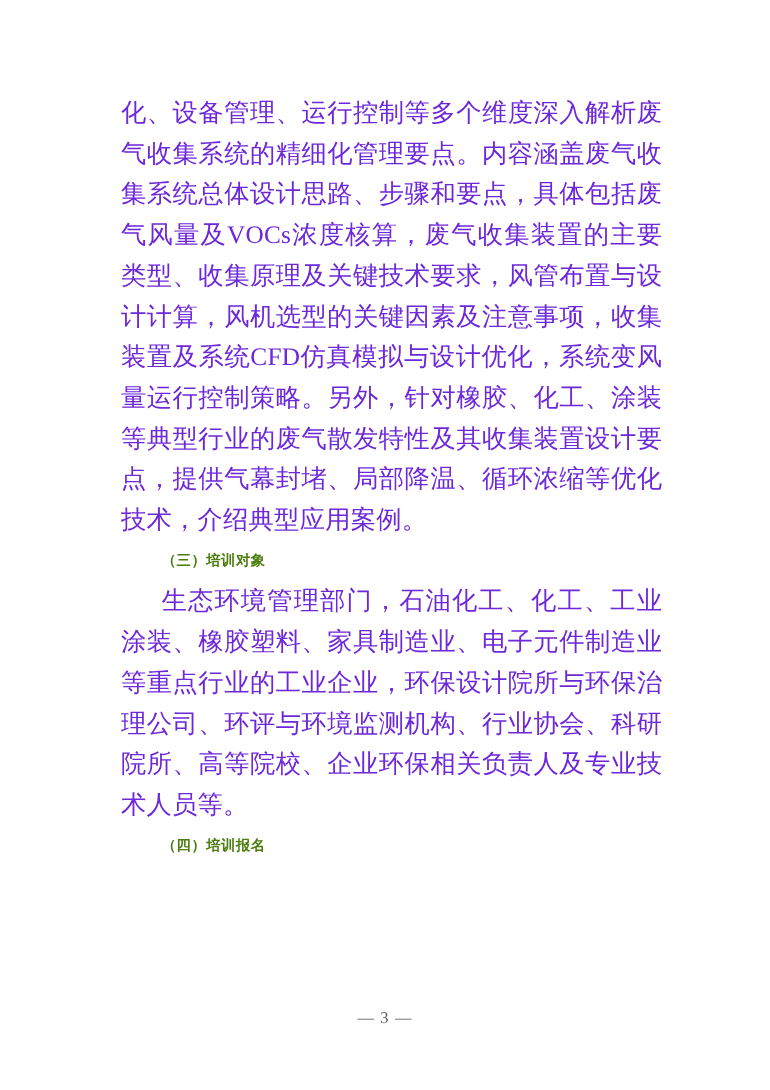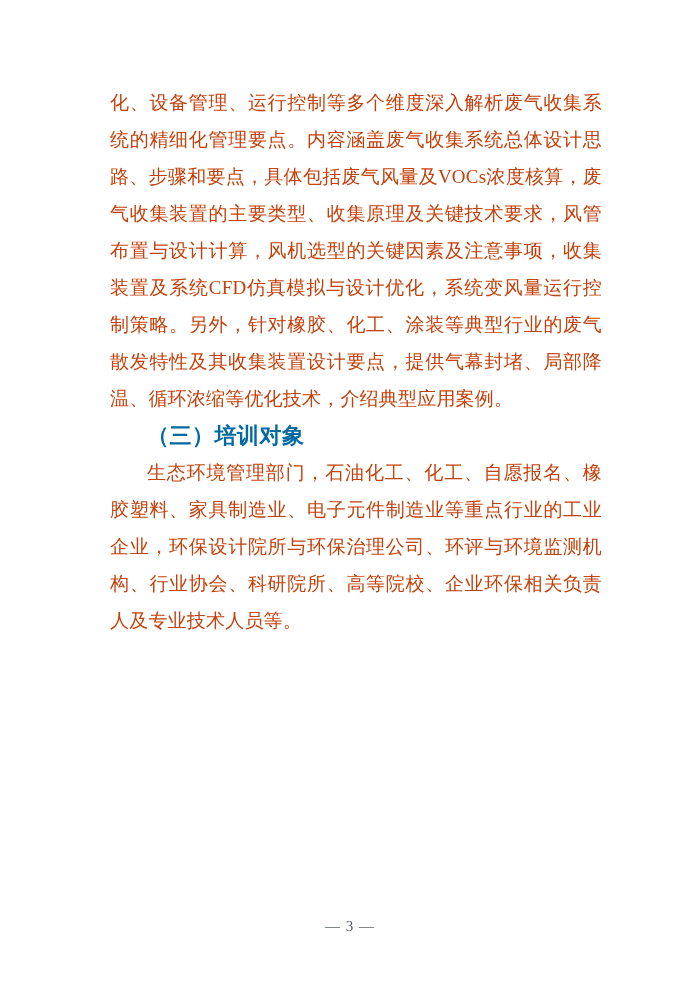--- a/index.html
+++ b/index.html
@@ -16,40 +16,40 @@
     font-family: "Liberation Serif", "DejaVu Serif", serif;
   }
   .content {
     position: absolute;
     top: 84px;
     left: 110px;
     width: 492px;
   }
   .para {
     margin: 0;
-    font-size: 19px;
+    font-size: 23px;
     line-height: 37px;
-    color: #c2410c;
+    color: #6d28d9;
     text-align: justify;
     text-align-last: left;
     letter-spacing: 0.2px;
     word-break: break-all;
   }
   .para.indent {
     text-indent: 37px;
   }
   .para.noindent {
     text-indent: 0;
   }
   .heading {
     margin: 0;
-    font-size: 22px;
+    font-size: 13px;
     line-height: 37px;
     font-weight: 700;
-    color: #0369a1;
+    color: #4d7c0f;
     text-indent: 37px;
     letter-spacing: 0.5px;
   }
   .footer {
     position: absolute;
     top: 915px;
     left: 0;
     width: 700px;
     text-align: center;
   }
@@ -60,19 +60,20 @@
     letter-spacing: 1px;
   }
 </style>
 </head>
 <body>
 
 <div class="page">
   <div class="content">
     <p class="para noindent">化、设备管理、运行控制等多个维度深入解析废气收集系统的精细化管理要点。内容涵盖废气收集系统总体设计思路、步骤和要点，具体包括废气风量及VOCs浓度核算，废气收集装置的主要类型、收集原理及关键技术要求，风管布置与设计计算，风机选型的关键因素及注意事项，收集装置及系统CFD仿真模拟与设计优化，系统变风量运行控制策略。另外，针对橡胶、化工、涂装等典型行业的废气散发特性及其收集装置设计要点，提供气幕封堵、局部降温、循环浓缩等优化技术，介绍典型应用案例。</p>
     <p class="heading">（三）培训对象</p>
-    <p class="para indent">生态环境管理部门，石油化工、化工、自愿报名、橡胶塑料、家具制造业、电子元件制造业等重点行业的工业企业，环保设计院所与环保治理公司、环评与环境监测机构、行业协会、科研院所、高等院校、企业环保相关负责人及专业技术人员等。</p>
+    <p class="para indent">生态环境管理部门，石油化工、化工、工业涂装、橡胶塑料、家具制造业、电子元件制造业等重点行业的工业企业，环保设计院所与环保治理公司、环评与环境监测机构、行业协会、科研院所、高等院校、企业环保相关负责人及专业技术人员等。</p>
+    <p class="heading">（四）培训报名</p>
   </div>
 
   <div class="footer">
     <span class="page-number">— 3 —</span>
   </div>
 </div>
 
 </body></html>

